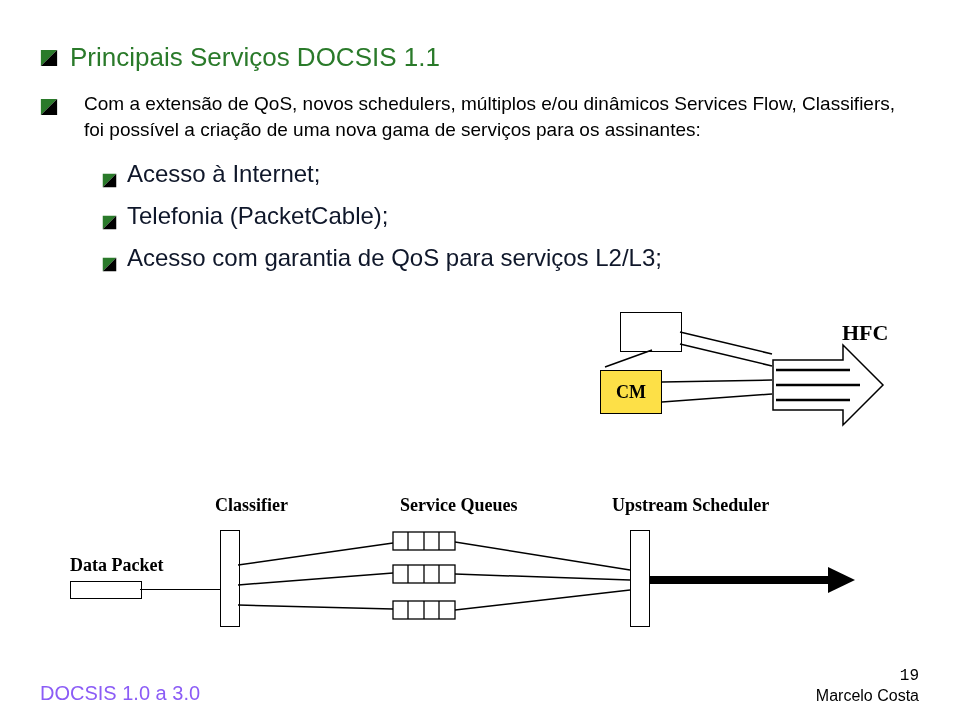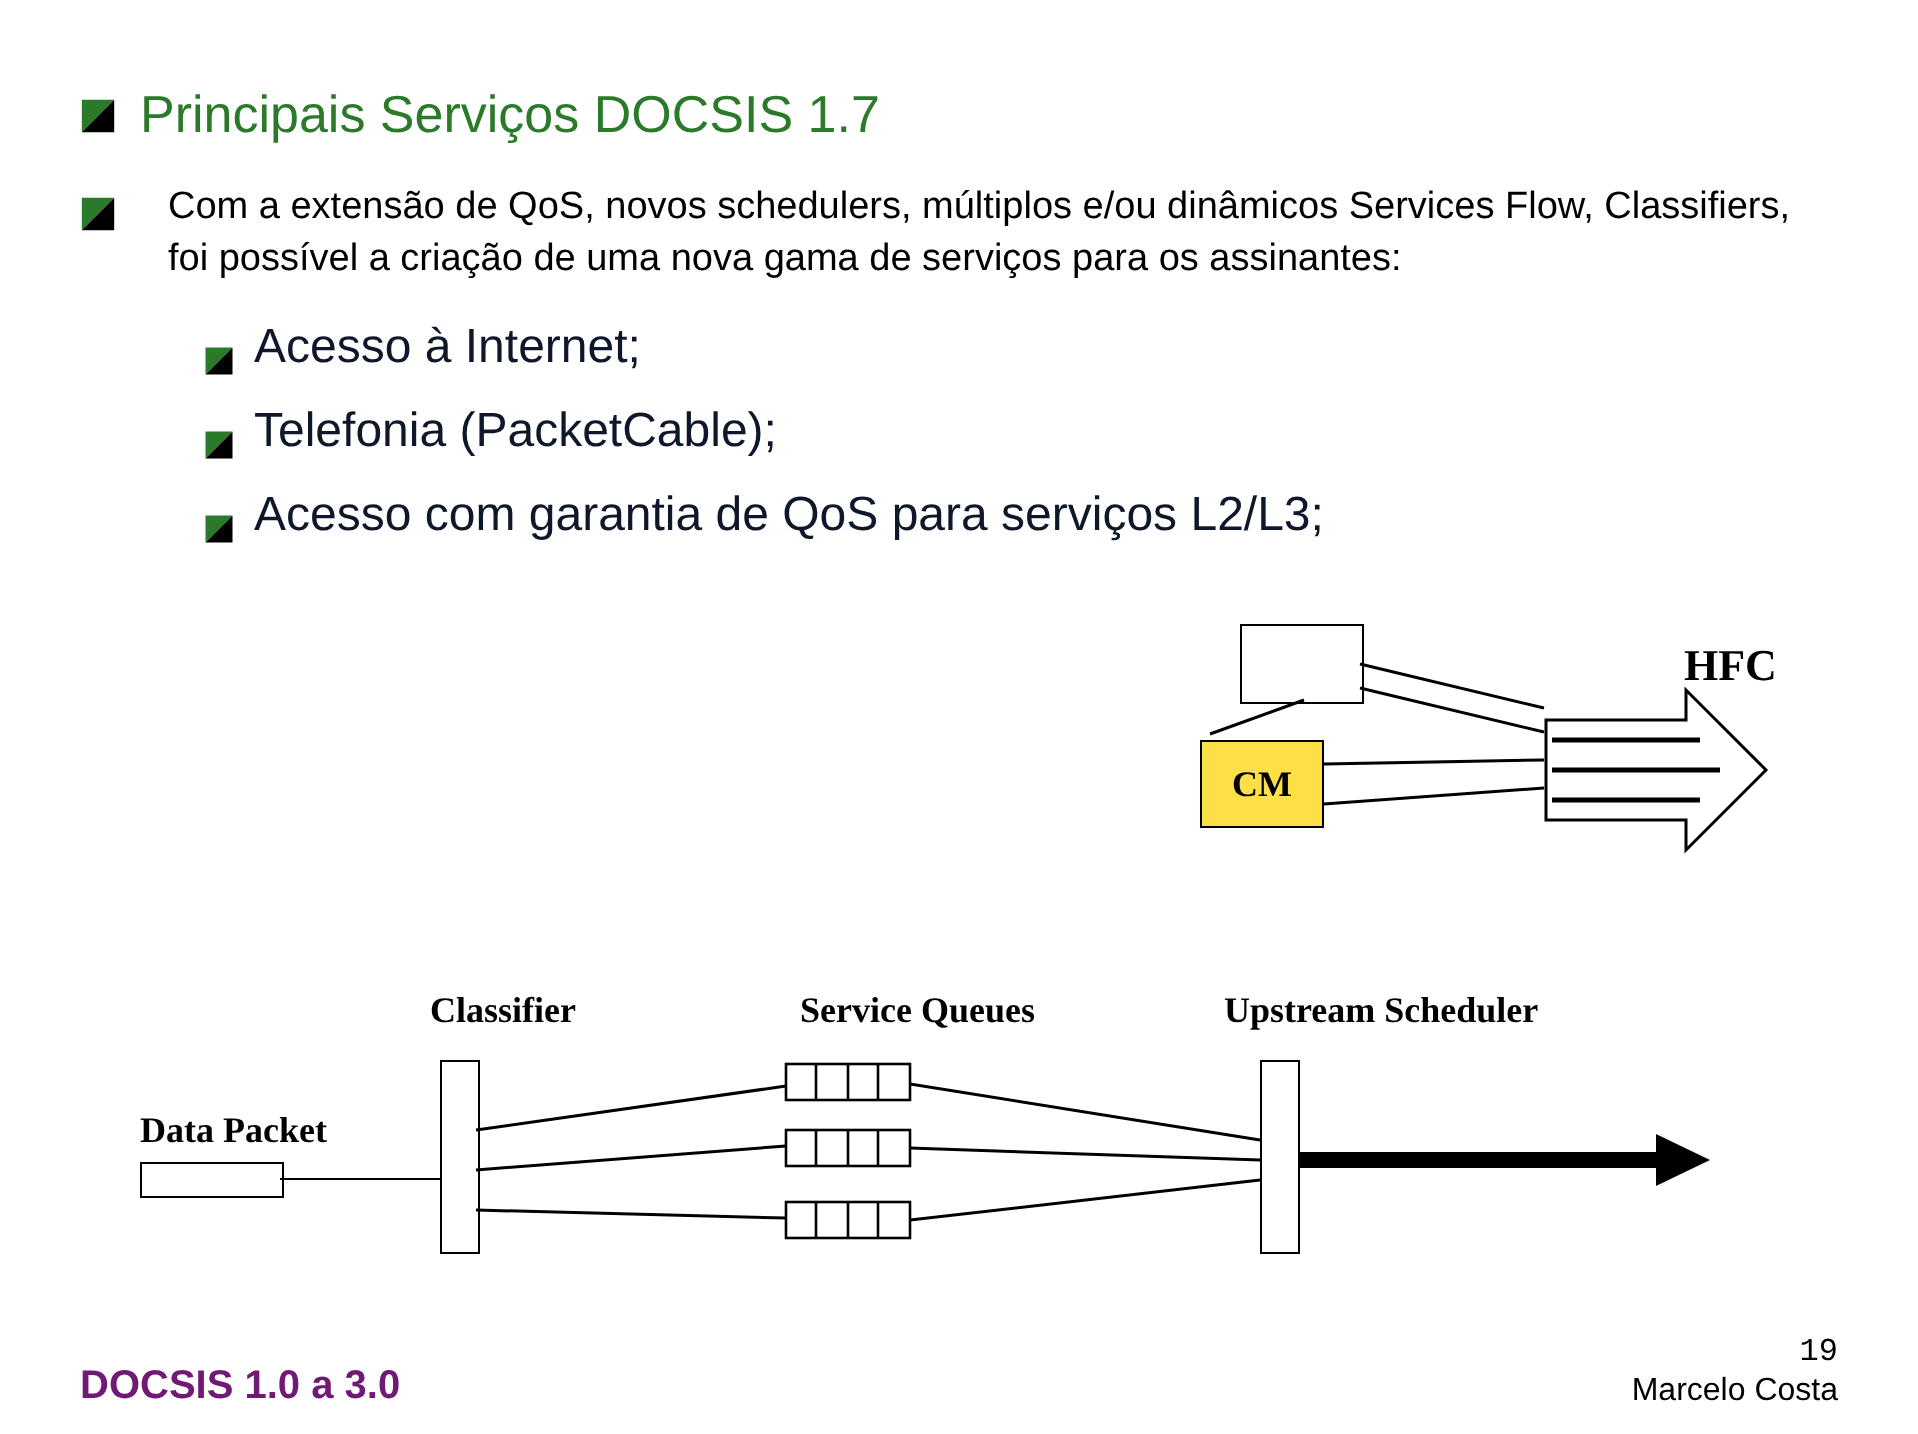--- a/index.html
+++ b/index.html
@@ -146,43 +146,43 @@
     bottom: 12px;
     width: 959px;
     height: 40px;
     display: flex;
     justify-content: space-between;
     align-items: flex-end;
     padding: 0 40px;
     box-sizing: border-box;
   }
   .footer-left {
-    color: #701a75;
-    font-weight: bold;
+    color: #8b5cf6;
+    font-weight: normal;
     font-size: 20px;
   }
   .footer-right {
     text-align: right;
     font-size: 16px;
     line-height: 1.2;
   }
   .pagenum { display:block; text-align:right;font-family:Liberation Mono, monospace; }
 </style>
 </head>
 <body>
 
 <div class="slide">
 
 
   <div class="bullet-lvl1">
     <svg class="bmark" viewBox="0 0 20 20">
       <path d="M 1 1 L 19 1 L 1 19 Z" fill="#2a7a2a"></path>
       <path d="M 19 1 L 19 19 L 1 19 Z" fill="#000"></path>
     </svg>
-    <span class="bullet-body-green">Principais Serviços DOCSIS 1.7</span>
+    <span class="bullet-body-green">Principais Serviços DOCSIS 1.1</span>
   </div>
 
   <div class="bullet-lvl1">
     <svg class="bmark" viewBox="0 0 20 20">
       <path d="M 1 1 L 19 1 L 1 19 Z" fill="#2a7a2a"></path>
       <path d="M 19 1 L 19 19 L 1 19 Z" fill="#000"></path>
     </svg>
     <span class="bullet-body">Com a extensão de QoS, novos schedulers, múltiplos e/ou dinâmicos Services Flow, Classifiers, foi possível a criação de uma nova gama de serviços para os assinantes:</span>
   </div>
 

